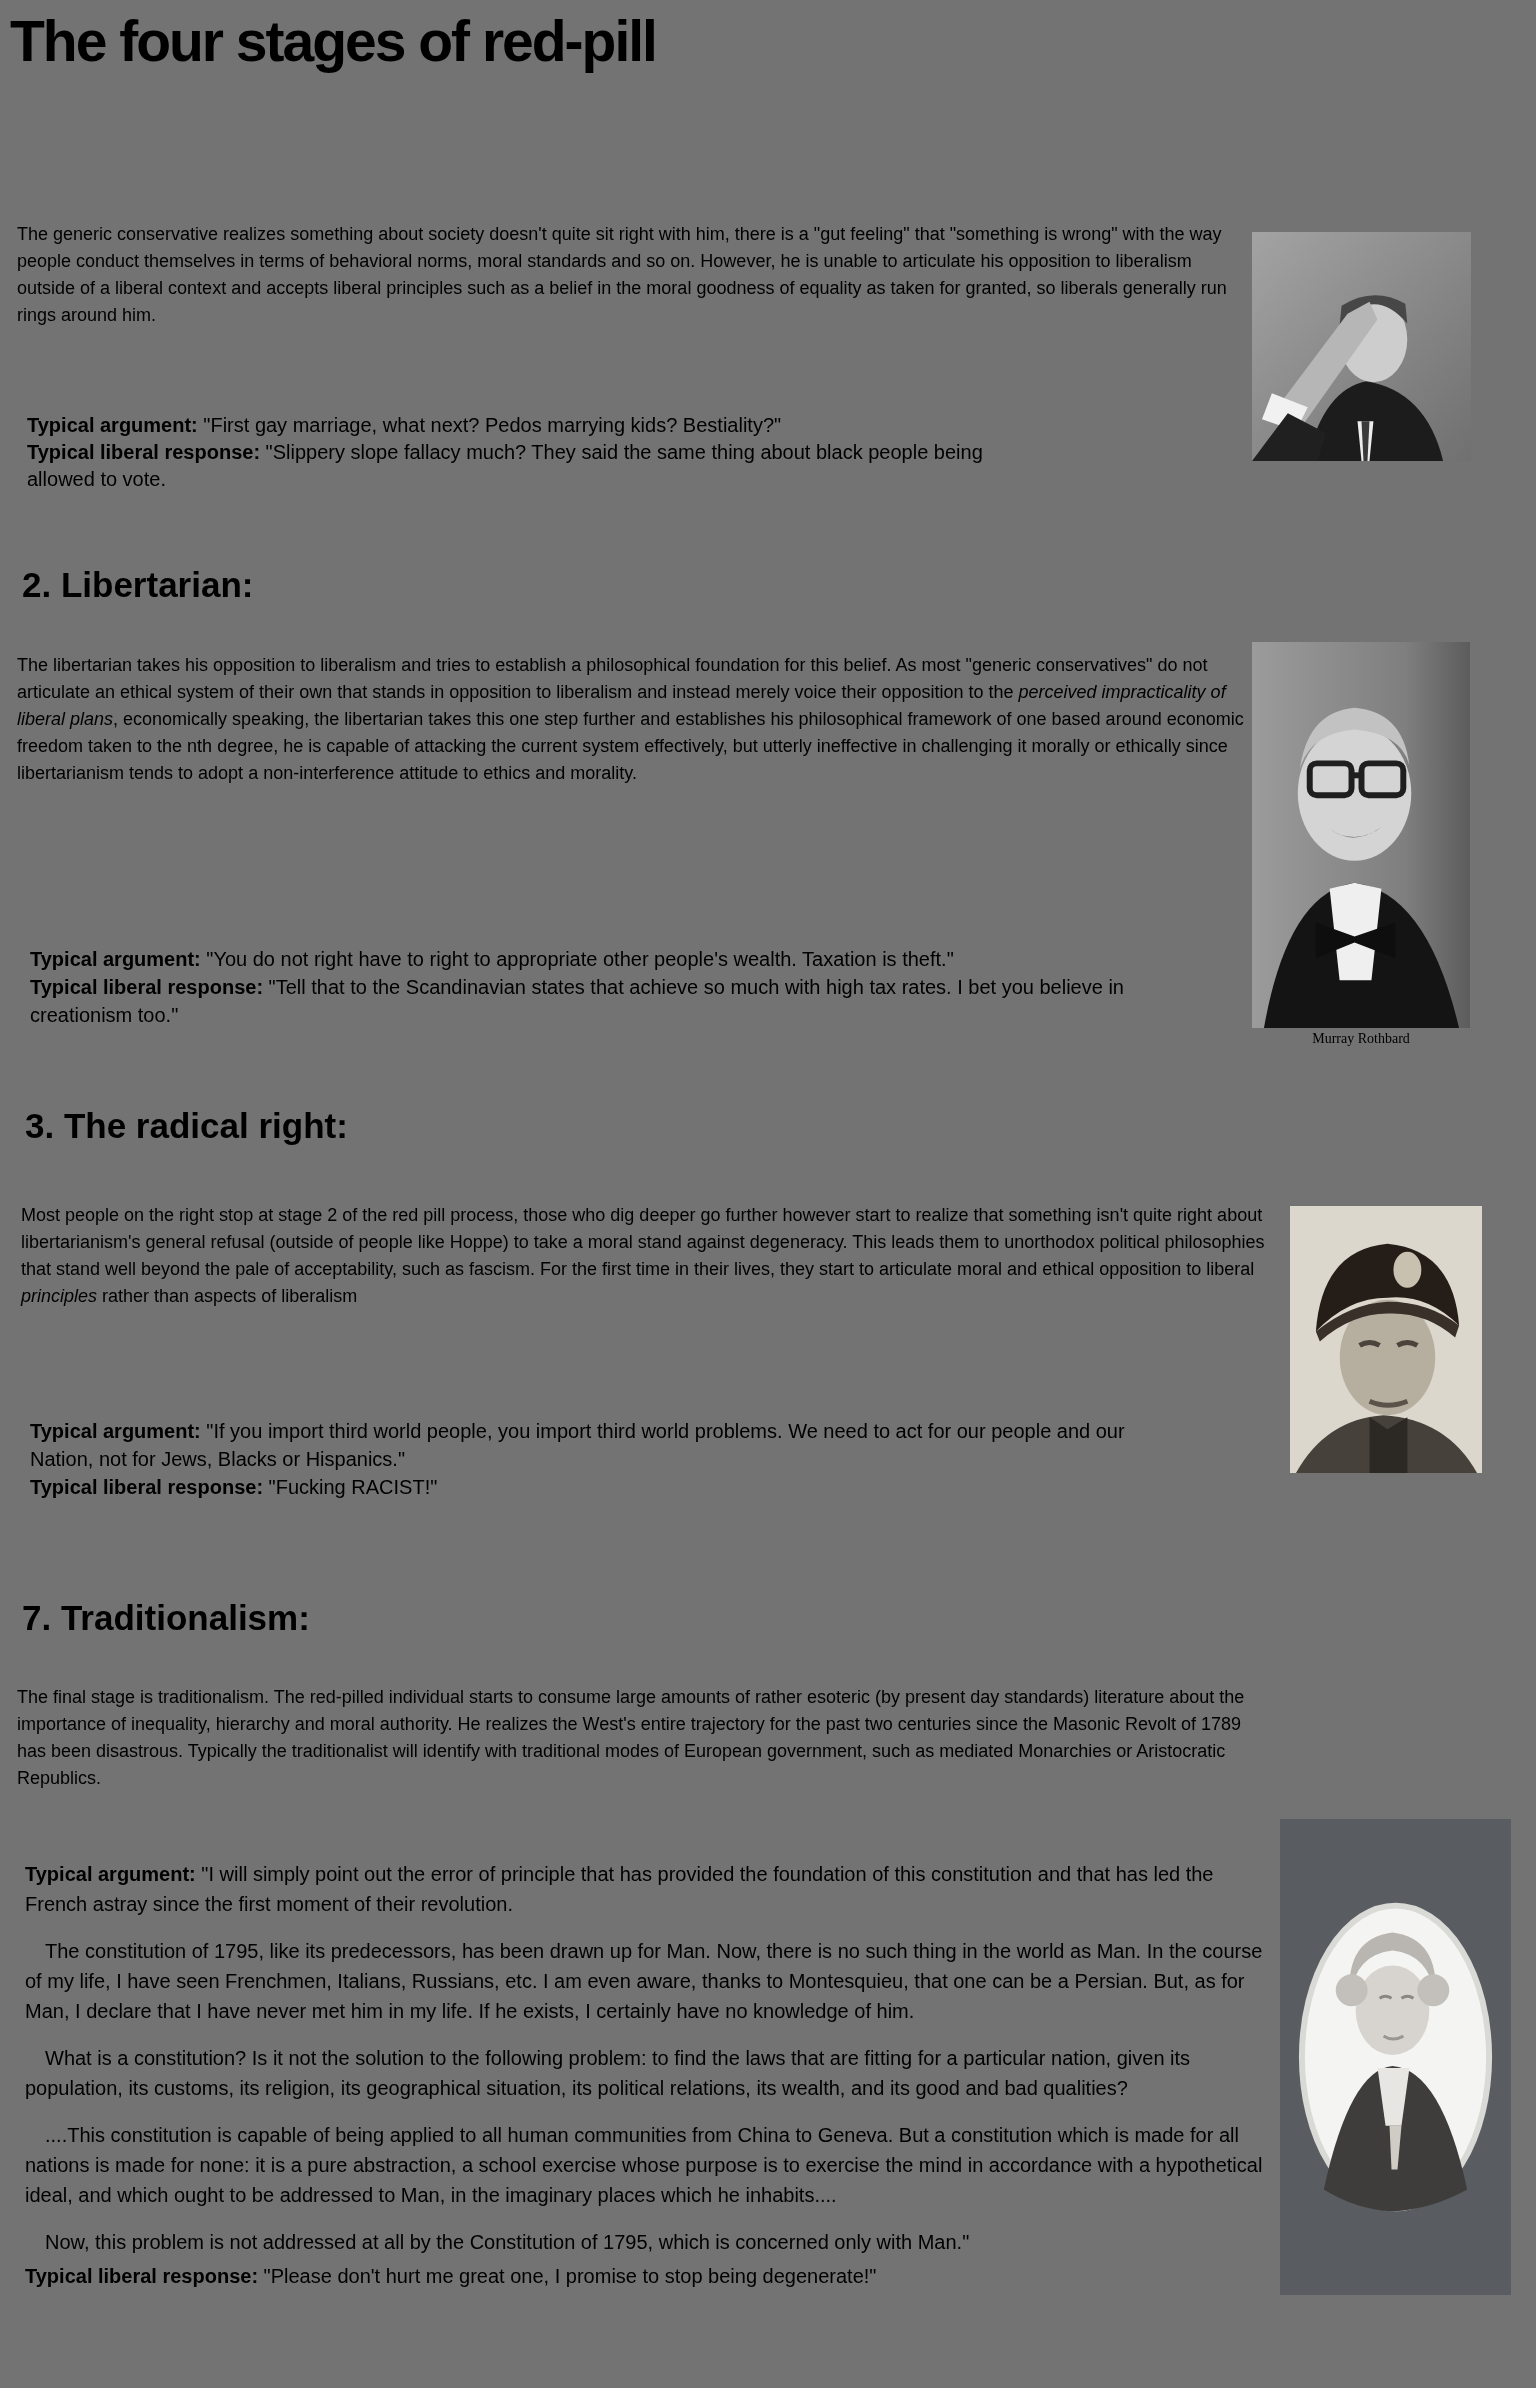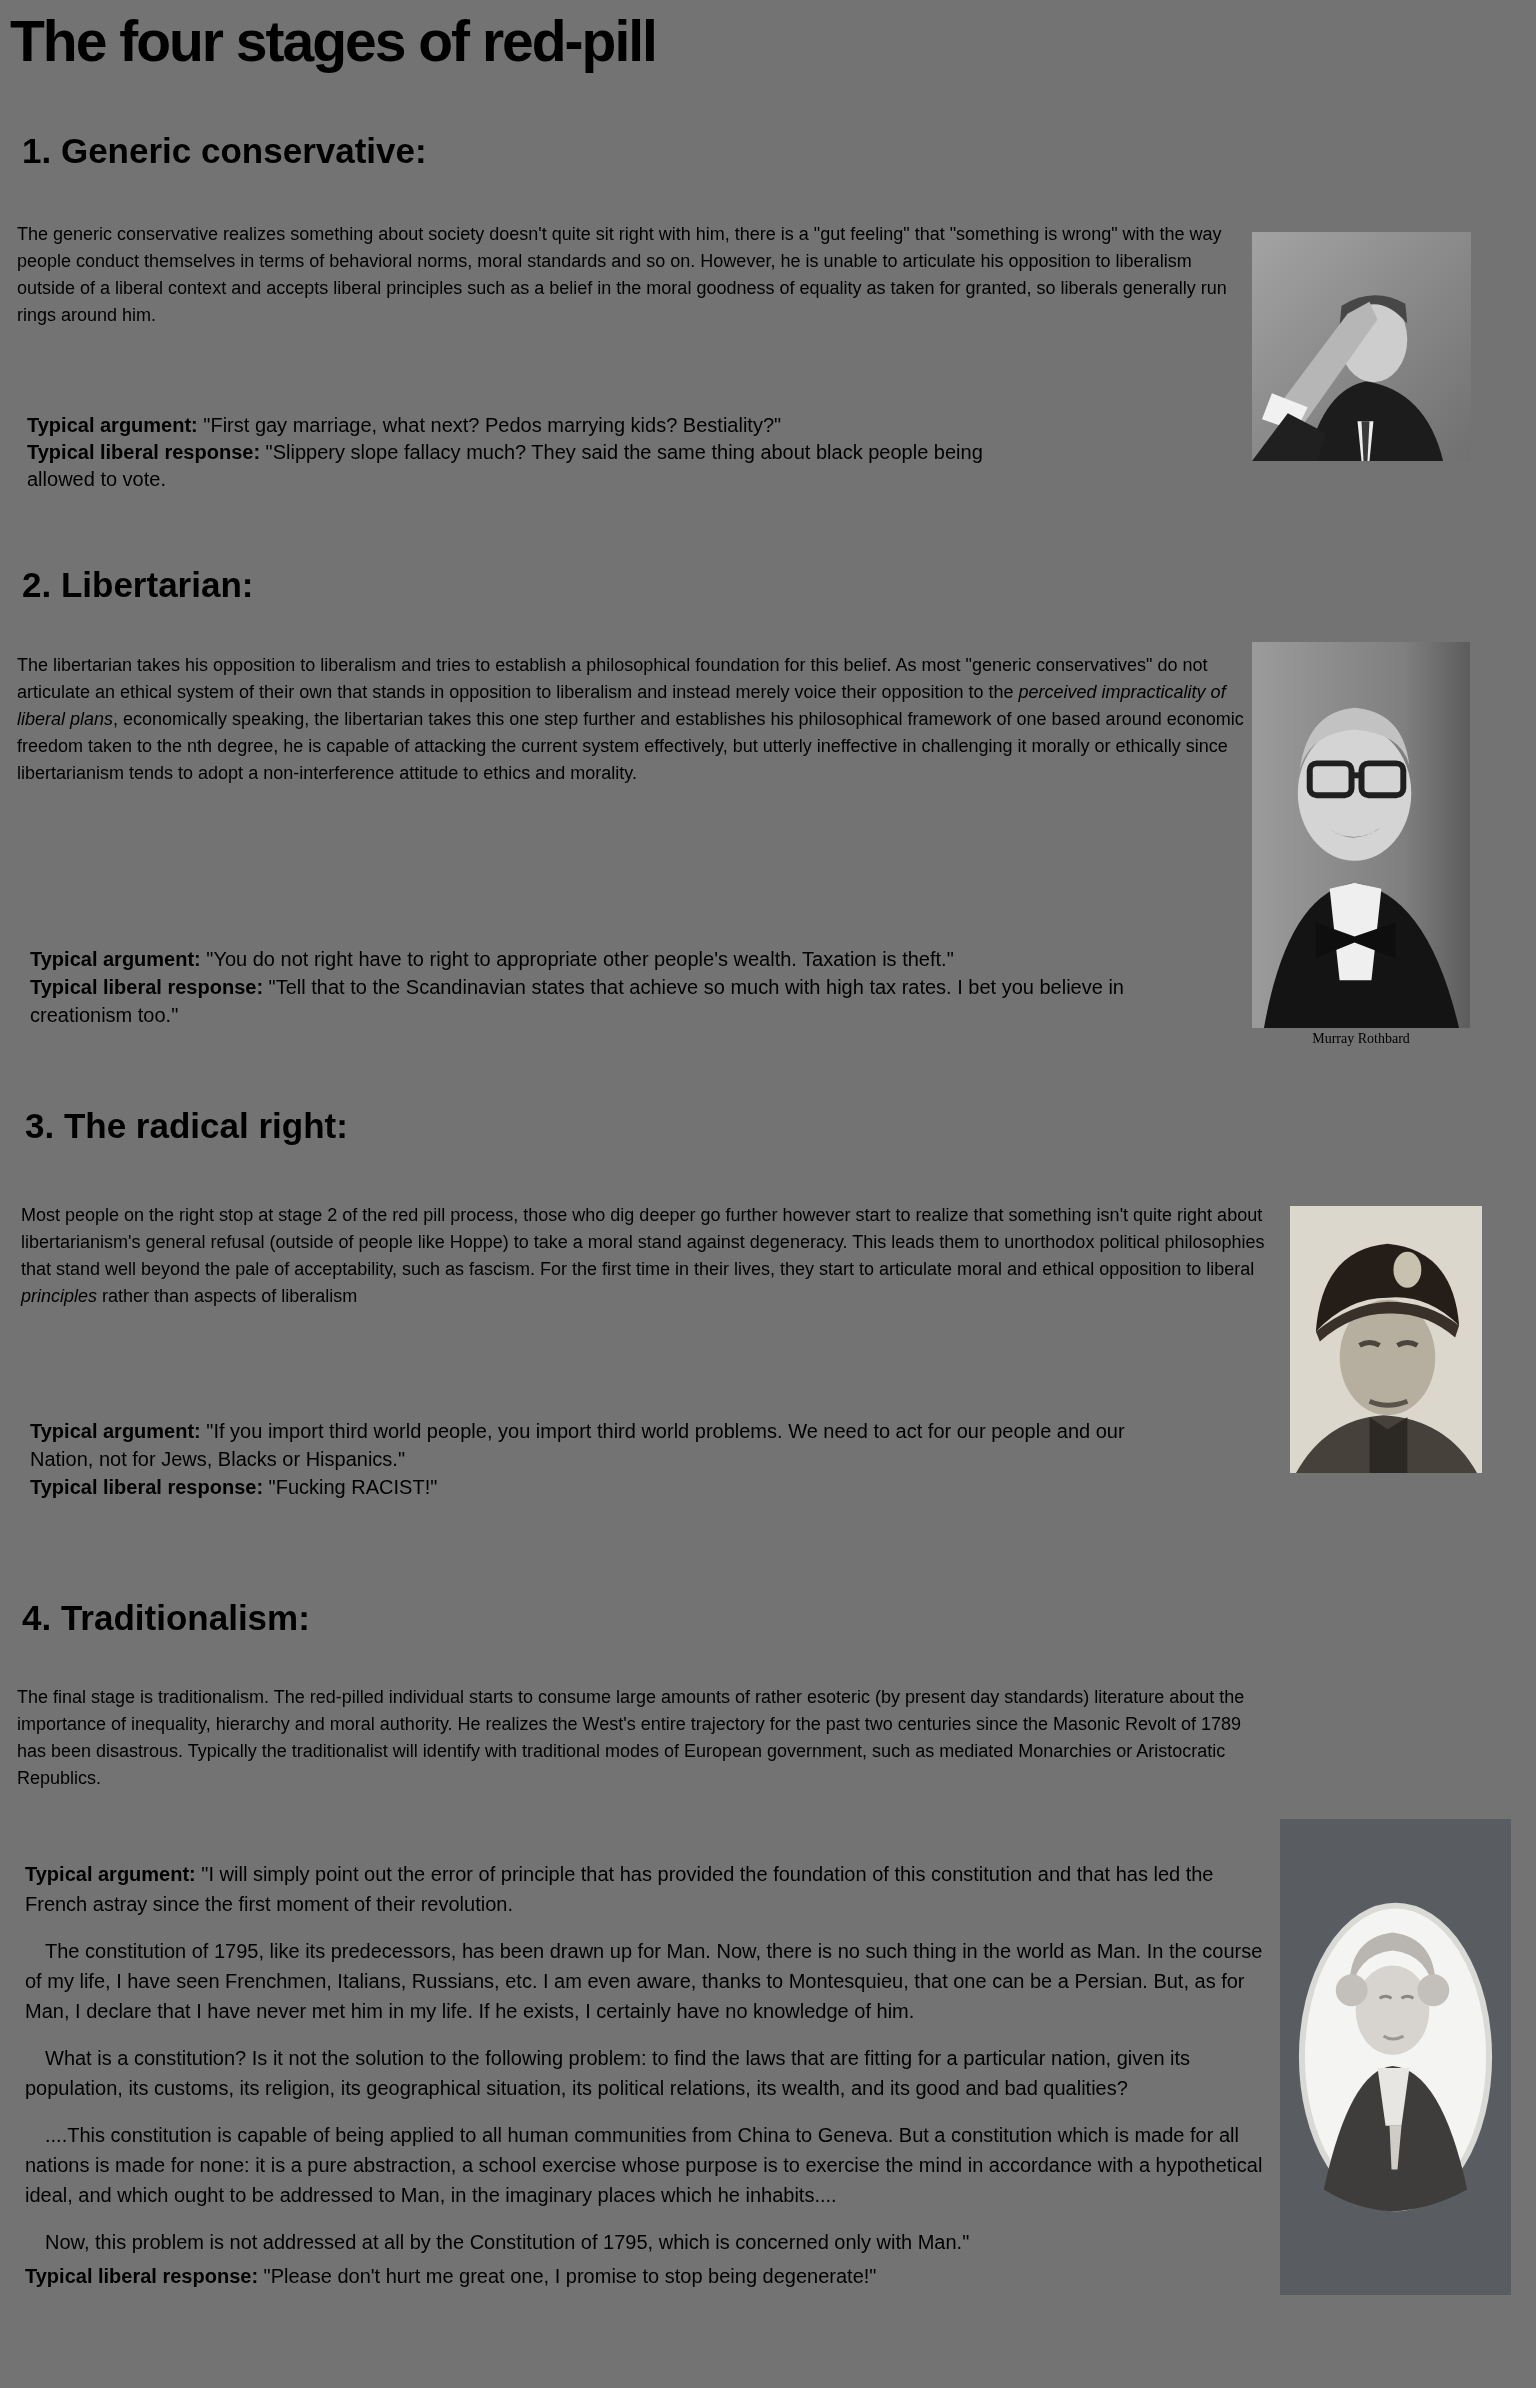--- a/index.html
+++ b/index.html
@@ -20,21 +20,20 @@
   .photo svg { display:block; width:100%; height:100%; }
   i.em { font-style:italic; }
 </style>
 </head>
 <body>
 
 <div class="page">
 
   <div class="abs title" style="left:10px; top:8px;">The four stages of red-pill</div>
 
-  <div class="abs h2" style="left:22px; top:131px;">1. Generic conservative:</div>
 
   <div class="abs para" style="left:17px; top:221px; width:1226px;">The generic conservative realizes something about society doesn't quite sit right with him, there is a "gut feeling" that "something is wrong" with the way people conduct themselves in terms of behavioral norms, moral standards and so on. However, he is unable to articulate his opposition to liberalism outside of a liberal context and accepts liberal principles such as a belief in the moral goodness of equality as taken for granted, so liberals generally run rings around him.</div>
 
   <div class="abs quote" style="left:27px; top:412px; width:990px;">
     <span class="qlabel">Typical argument:</span>
     <span>"First gay marriage, what next? Pedos marrying kids? Bestiality?"</span><br>
     <span class="qlabel">Typical liberal response:</span>
     <span>"Slippery slope fallacy much? They said the same thing about black people being allowed to vote.</span>
   </div>
 
@@ -111,21 +110,21 @@
       <path d="M26 126 Q32 44 98 38 Q164 44 170 120 Q138 88 98 92 Q58 92 26 126 Z" fill="#251e18"></path>
       <path d="M26 126 Q60 98 98 96 Q140 96 170 120 L166 132 Q136 106 98 108 Q62 108 30 136 Z" fill="#39302a"></path>
       <ellipse cx="118" cy="64" rx="14" ry="18" fill="#c9c1af"></ellipse>
       <path d="M70 140 Q80 134 90 140 M108 140 Q118 134 128 140" stroke="#4a443c" stroke-width="5" fill="none"></path>
       <path d="M80 196 Q98 204 118 196" stroke="#59534a" stroke-width="5" fill="none"></path>
       <path d="M6 268 Q36 214 94 210 Q158 214 188 268 Z" fill="#46413a"></path>
       <path d="M80 212 L98 224 L118 212 L118 268 L80 268 Z" fill="#2c2823"></path>
     </svg>
   </div>
 
-  <div class="abs h2" style="left:22px; top:1598px;">4. Traditionalism:</div>
+  <div class="abs h2" style="left:22px; top:1598px;">7. Traditionalism:</div>
 
   <div class="abs para" style="left:17px; top:1684px; width:1234px;">The final stage is traditionalism. The red-pilled individual starts to consume large amounts of rather esoteric (by present day standards) literature about the importance of inequality, hierarchy and moral authority. He realizes the West's entire trajectory for the past two centuries since the Masonic Revolt of 1789 has been disastrous. Typically the traditionalist will identify with traditional modes of European government, such as mediated Monarchies or Aristocratic Republics.</div>
 
   <div class="abs quote q4" style="left:25px; top:1859px; width:1246px;">
     <p>
       <span class="qlabel">Typical argument:</span>
       <span>"I will simply point out the error of principle that has provided the foundation of this constitution and that has led the French astray since the first moment of their revolution.</span>
     </p>
     <p class="indent">The constitution of 1795, like its predecessors, has been drawn up for Man. Now, there is no such thing in the world as Man. In the course of my life, I have seen Frenchmen, Italians, Russians, etc. I am even aware, thanks to Montesquieu, that one can be a Persian. But, as for Man, I declare that I have never met him in my life. If he exists, I certainly have no knowledge of him.</p>
     <p class="indent">What is a constitution? Is it not the solution to the following problem: to find the laws that are fitting for a particular nation, given its population, its customs, its religion, its geographical situation, its political relations, its wealth, and its good and bad qualities?</p>

